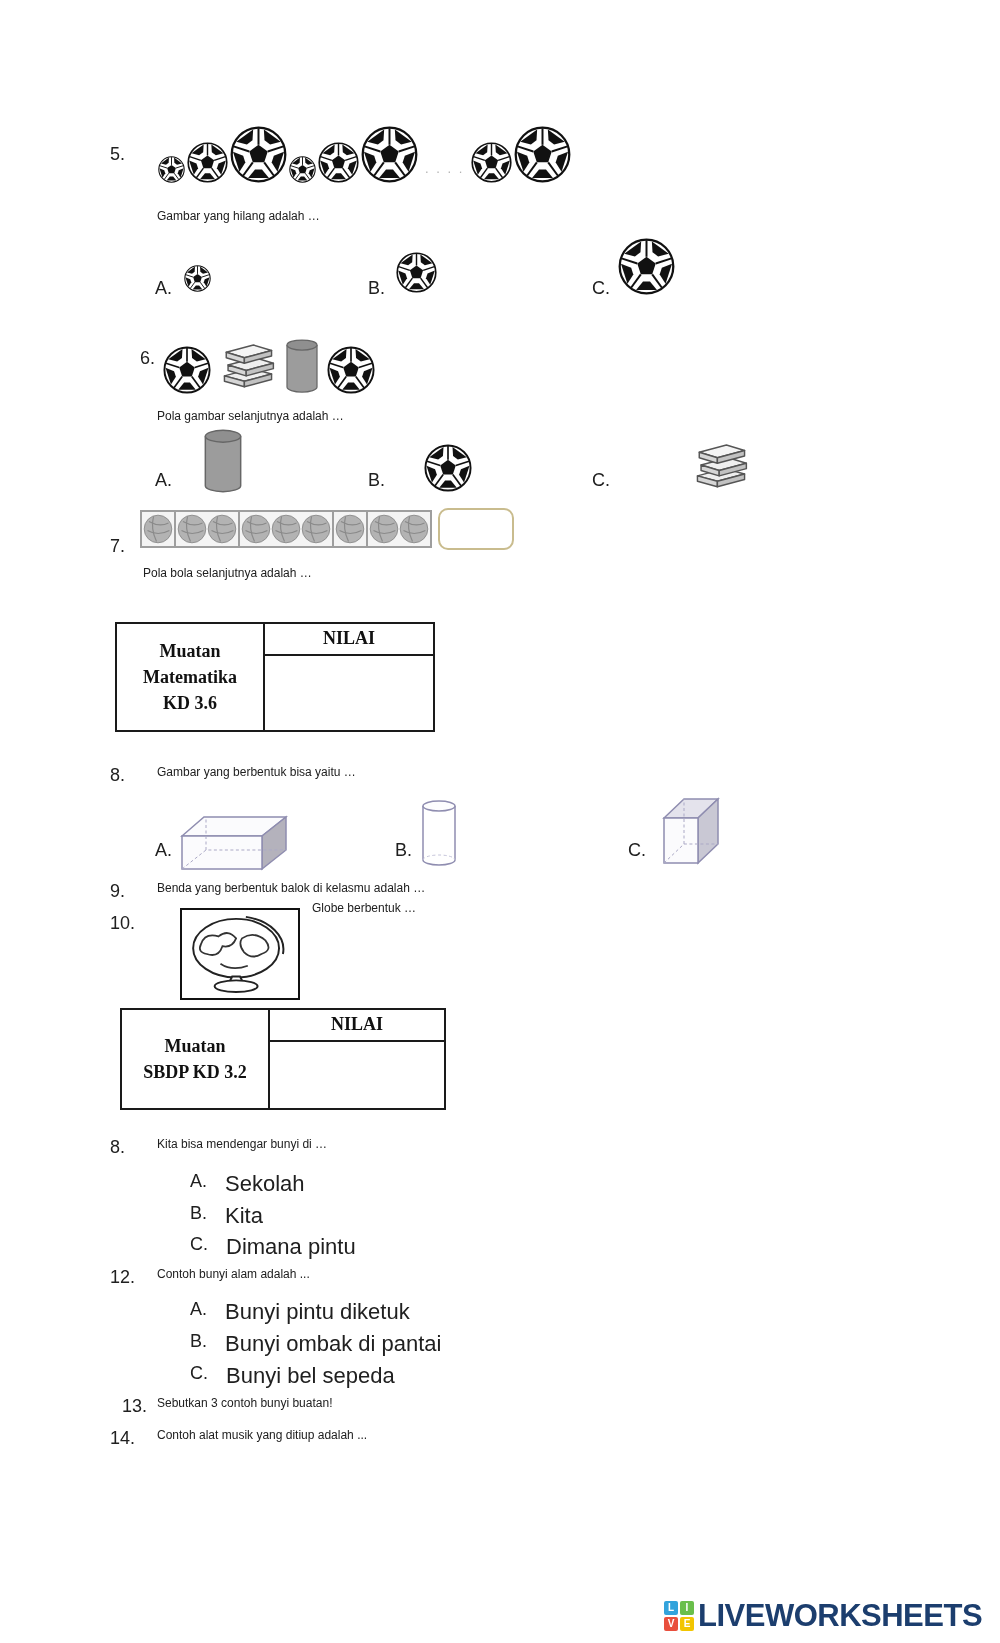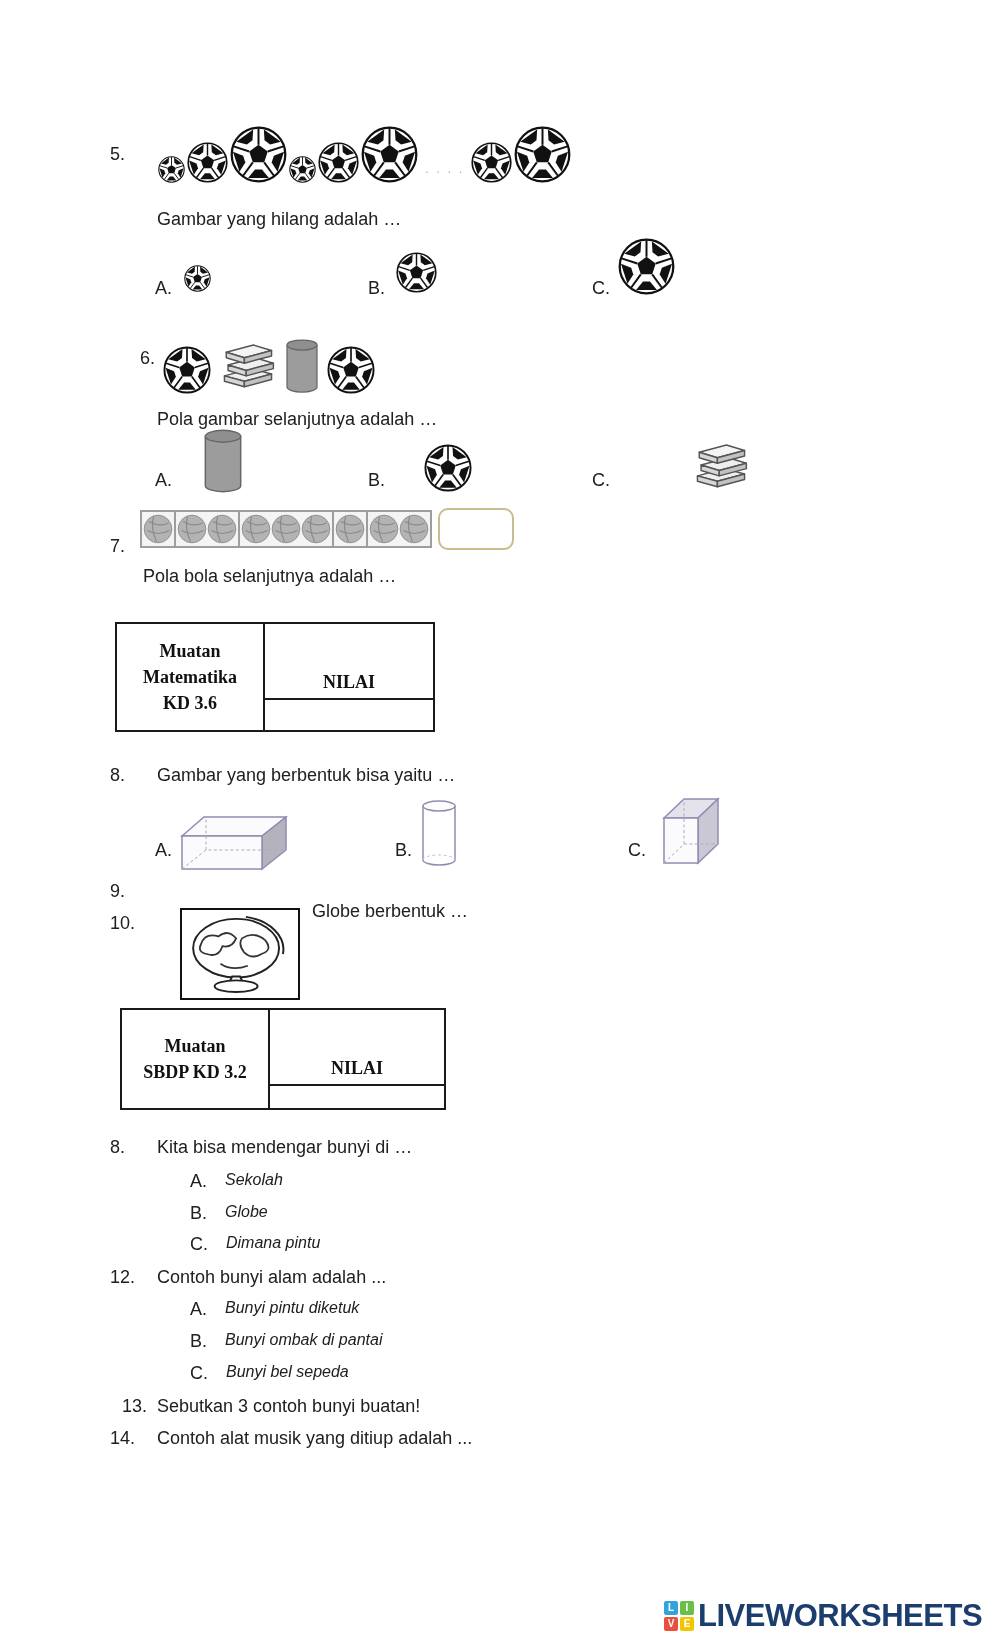--- a/index.html
+++ b/index.html
@@ -1,35 +1,35 @@
 <!DOCTYPE html>
 <html><head>
 <meta charset="utf-8">
 <style>
   html,body{margin:0;padding:0;background:#fff;}
   .page{position:relative;width:1000px;height:1643px;background:#ffffff;overflow:hidden;
         font-family:"Liberation Sans",sans-serif;color:#202020;}
   .abs{position:absolute;}
   .num{font-size:18px;color:#202020;}
-  .prompt{font-size:18px;color:#202020;text-align:right;}
+  .prompt{font-size:12px;color:#202020;text-align:right;}
   .opt-label{font-size:18px;color:#202020;}
-  .opt-text{font-size:16px;color:#202020;font-style:italic;}
+  .opt-text{font-size:22px;color:#202020;}
   .opt-row{display:flex;gap:18px;}
   .seq-row{display:flex;align-items:flex-end;gap:2px;}
   .seq-row-mid{display:flex;align-items:flex-end;gap:8px;}
   .icon-wrap{display:inline-flex;line-height:0;}
   .seq-dots{font-size:13px;color:#b3b3b3;letter-spacing:2px;padding:0 5px 7px 5px;}
   .q7-row{display:flex;align-items:center;}
   .ball-box{display:inline-flex;align-items:center;border:2px solid #9e9e9e;background:#f4f4f4;
             height:34px;padding:0 1px;margin-right:-2px;}
   .answer-box{width:72px;height:38px;border:2px solid #c9bc8e;border-radius:10px;background:#fff;margin-left:8px;}
   .score-table{border:2px solid #1a1a1a;display:flex;font-family:"Liberation Serif",serif;font-weight:bold;color:#111;}
   .st-left{border-right:2px solid #1a1a1a;display:flex;flex-direction:column;justify-content:center;
            align-items:center;font-size:18px;line-height:1.45;}
-  .st-right{display:flex;flex-direction:column;flex:1;margin-top:44px;}
+  .st-right{display:flex;flex-direction:column;flex:1;}
   .st-header{border-bottom:2px solid #1a1a1a;text-align:center;font-size:18px;padding:4px 0 5px 0;}
   .st-body{flex:1;}
   .globe-box{border:2.5px solid #111;background:#fff;display:flex;align-items:center;justify-content:center;}
   .lw-logo{display:flex;align-items:center;gap:4px;}
   .lw-grid{display:grid;grid-template-columns:14px 14px;grid-template-rows:14px 14px;gap:2px;}
   .lw-cell{display:flex;align-items:center;justify-content:center;color:#fff;font-weight:bold;
            font-size:10px;border-radius:2px;line-height:1;}
   .lw-text{font-size:31px;font-weight:bold;letter-spacing:-0.5px;}
 </style>
 </head>
@@ -450,20 +450,21 @@
     <svg width="60" height="74" viewBox="0 0 120 148">
       <polygon points="8,48 48,10 116,10 76,48" fill="#e4e3ec" stroke="#8f8db0" stroke-width="3"></polygon>
       <polygon points="76,48 116,10 116,100 76,138" fill="#c9c8d4" stroke="#8f8db0" stroke-width="3"></polygon>
       <rect x="8" y="48" width="68" height="90" fill="#fbfbfd" stroke="#8f8db0" stroke-width="3"></rect>
       <polyline points="8,138 48,100 116,100" fill="none" stroke="#aba9c6" stroke-width="2" stroke-dasharray="6,5"></polyline>
       <line x1="48" y1="100" x2="48" y2="10" stroke="#aba9c6" stroke-width="2" stroke-dasharray="6,5"></line>
     </svg>
   </span>
 
   <span class="abs num" style="left:110px;top:881px">9.</span>
+  <span class="abs prompt" style="left:157px;top:881px">Benda yang berbentuk balok di kelasmu adalah …</span>
 
   <span class="abs num" style="left:110px;top:913px">10.</span>
   <div class="abs globe-box" style="left:180px;top:908px;width:116px;height:88px">
     <span class="icon-wrap">
       <svg width="110" height="82" viewBox="0 0 112 84">
         <ellipse cx="52" cy="36" rx="44" ry="30" fill="#fff" stroke="#222" stroke-width="2"></ellipse>
         <path d="M62,4 A48 34 0 0 1 100,42" fill="none" stroke="#222" stroke-width="2"></path>
         <path d="M16,32 Q20,20 34,24 Q44,16 52,26 Q48,36 38,34 Q34,46 22,42 Q12,40 16,32 Z" fill="none" stroke="#333" stroke-width="1.8"></path>
         <path d="M58,26 Q70,18 82,28 Q90,38 78,42 Q68,48 60,40 Q54,32 58,26 Z" fill="none" stroke="#333" stroke-width="1.8"></path>
         <path d="M36,52 Q48,60 64,54" fill="none" stroke="#333" stroke-width="1.8"></path>
@@ -486,21 +487,21 @@
   </div>
 
   <span class="abs num" style="left:110px;top:1137px">8.</span>
   <span class="abs prompt" style="left:157px;top:1137px">Kita bisa mendengar bunyi di …</span>
   <div class="abs opt-row" style="left:190px;top:1171px">
     <span class="opt-label">A.</span>
     <span class="opt-text">Sekolah</span>
   </div>
   <div class="abs opt-row" style="left:190px;top:1203px">
     <span class="opt-label">B.</span>
-    <span class="opt-text">Globe</span>
+    <span class="opt-text">Kita</span>
   </div>
   <div class="abs opt-row" style="left:190px;top:1234px">
     <span class="opt-label">C.</span>
     <span class="opt-text">Dimana pintu</span>
   </div>
 
   <span class="abs num" style="left:110px;top:1267px">12.</span>
   <span class="abs prompt" style="left:157px;top:1267px">Contoh bunyi alam adalah ...</span>
   <div class="abs opt-row" style="left:190px;top:1299px">
     <span class="opt-label">A.</span>

